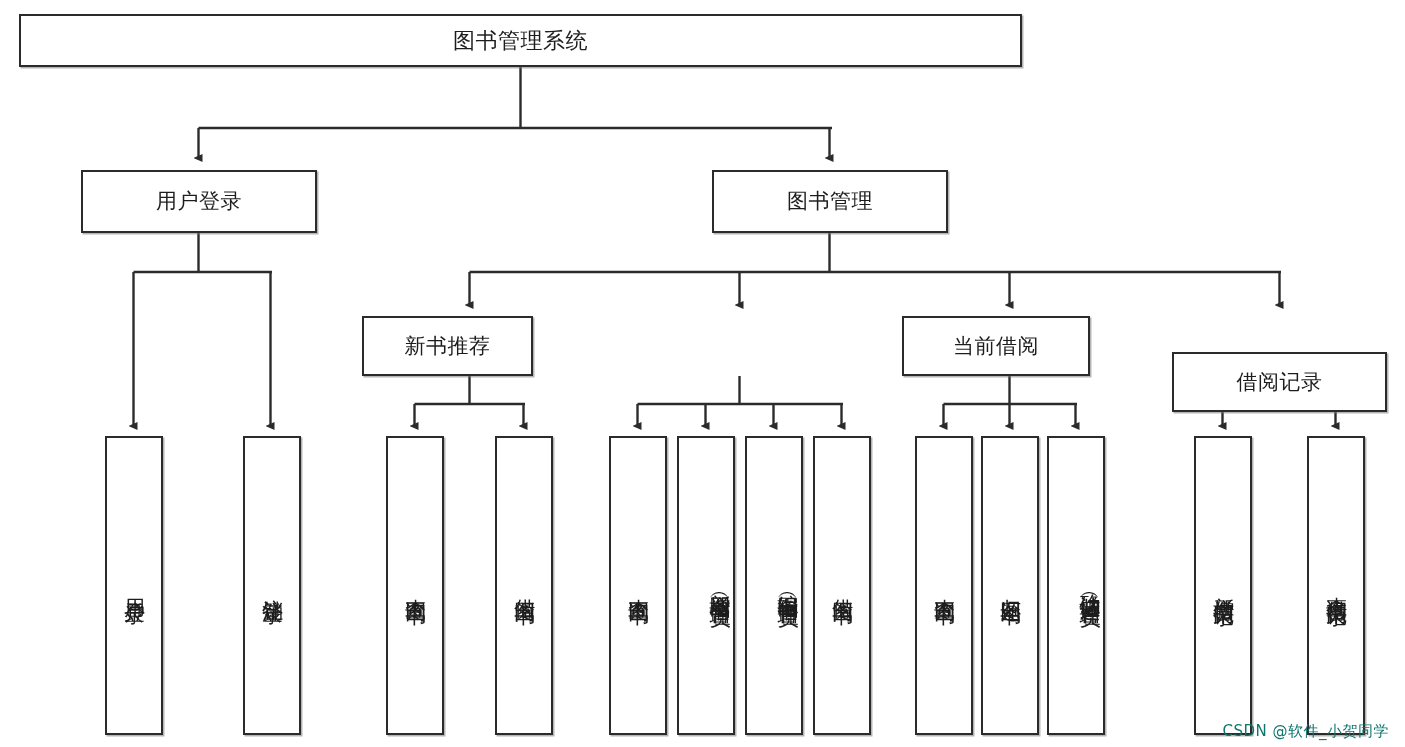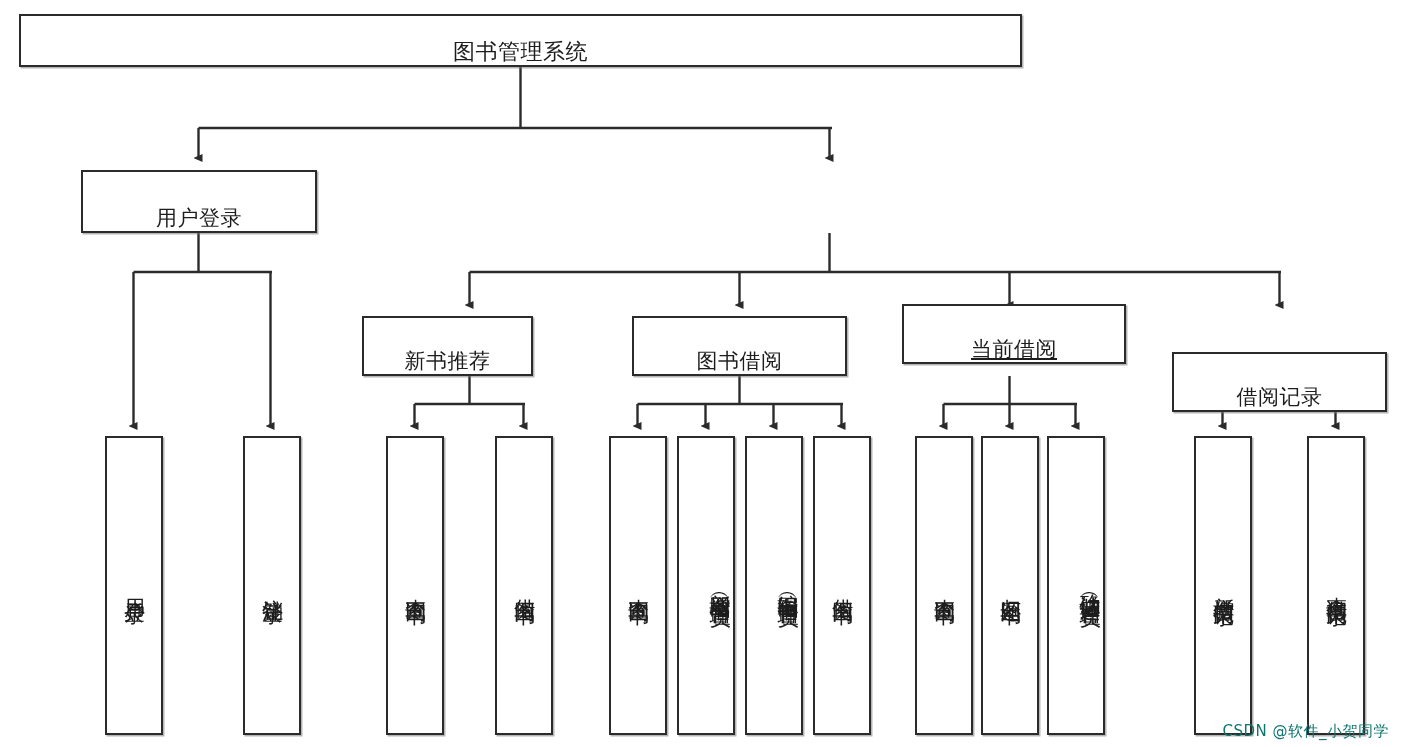--- a/index.html
+++ b/index.html
@@ -37,21 +37,20 @@
     justify-content: center;
     text-align: center;
     color: #1d1d1d;
     z-index: 2;
   }
   .node-h {
     font-size: 21px;
     line-height: 1.25;
     letter-spacing: 0.5px;
     padding: 0 6px;
-    align-items: flex-end;
   }
   .node-title {
     font-size: 22px;
   }
   .node-v {
     writing-mode: vertical-rl;
     text-orientation: upright;
     font-size: 21px;
     line-height: 1.30;
     letter-spacing: 2px;
@@ -129,28 +128,28 @@
     </g>
   </svg>
 
   <div class="node node-h node-title" style="left:19px; top:14px; width:1003px; height:53px;">
     <span>图书管理系统</span>
   </div>
 
   <div class="node node-h" style="left:81px; top:170px; width:236px; height:63px;">
     <span>用户登录</span>
   </div>
+  <div class="node node-h" style="left:712px; top:170px; width:236px; height:63px;">
+    <span>图书管理</span>
+  </div>
 
   <div class="node node-h" style="left:362px; top:316px; width:171px; height:60px;">
     <span>新书推荐</span>
   </div>
-  <div class="node node-h" style="left:632px; top:316px; width:215px; height:60px;">
-    <span>图书借阅</span>
-  </div>
-  <div class="node node-h" style="left:902px; top:304px; width:224px; height:60px;text-decoration:underline;">
+  <div class="node node-h" style="left:902px; top:316px; width:188px; height:60px;">
     <span>当前借阅</span>
   </div>
   <div class="node node-h" style="left:1172px; top:316px; width:215px; height:60px;margin-top:36px;">
     <span>借阅记录</span>
   </div>
 
   <div class="node node-v center-v" style="left:105px; top:436px; width:58px; height:299px;">
     <span>用户登录</span>
   </div>
   <div class="node node-v center-v" style="left:243px; top:436px; width:58px; height:299px;">

